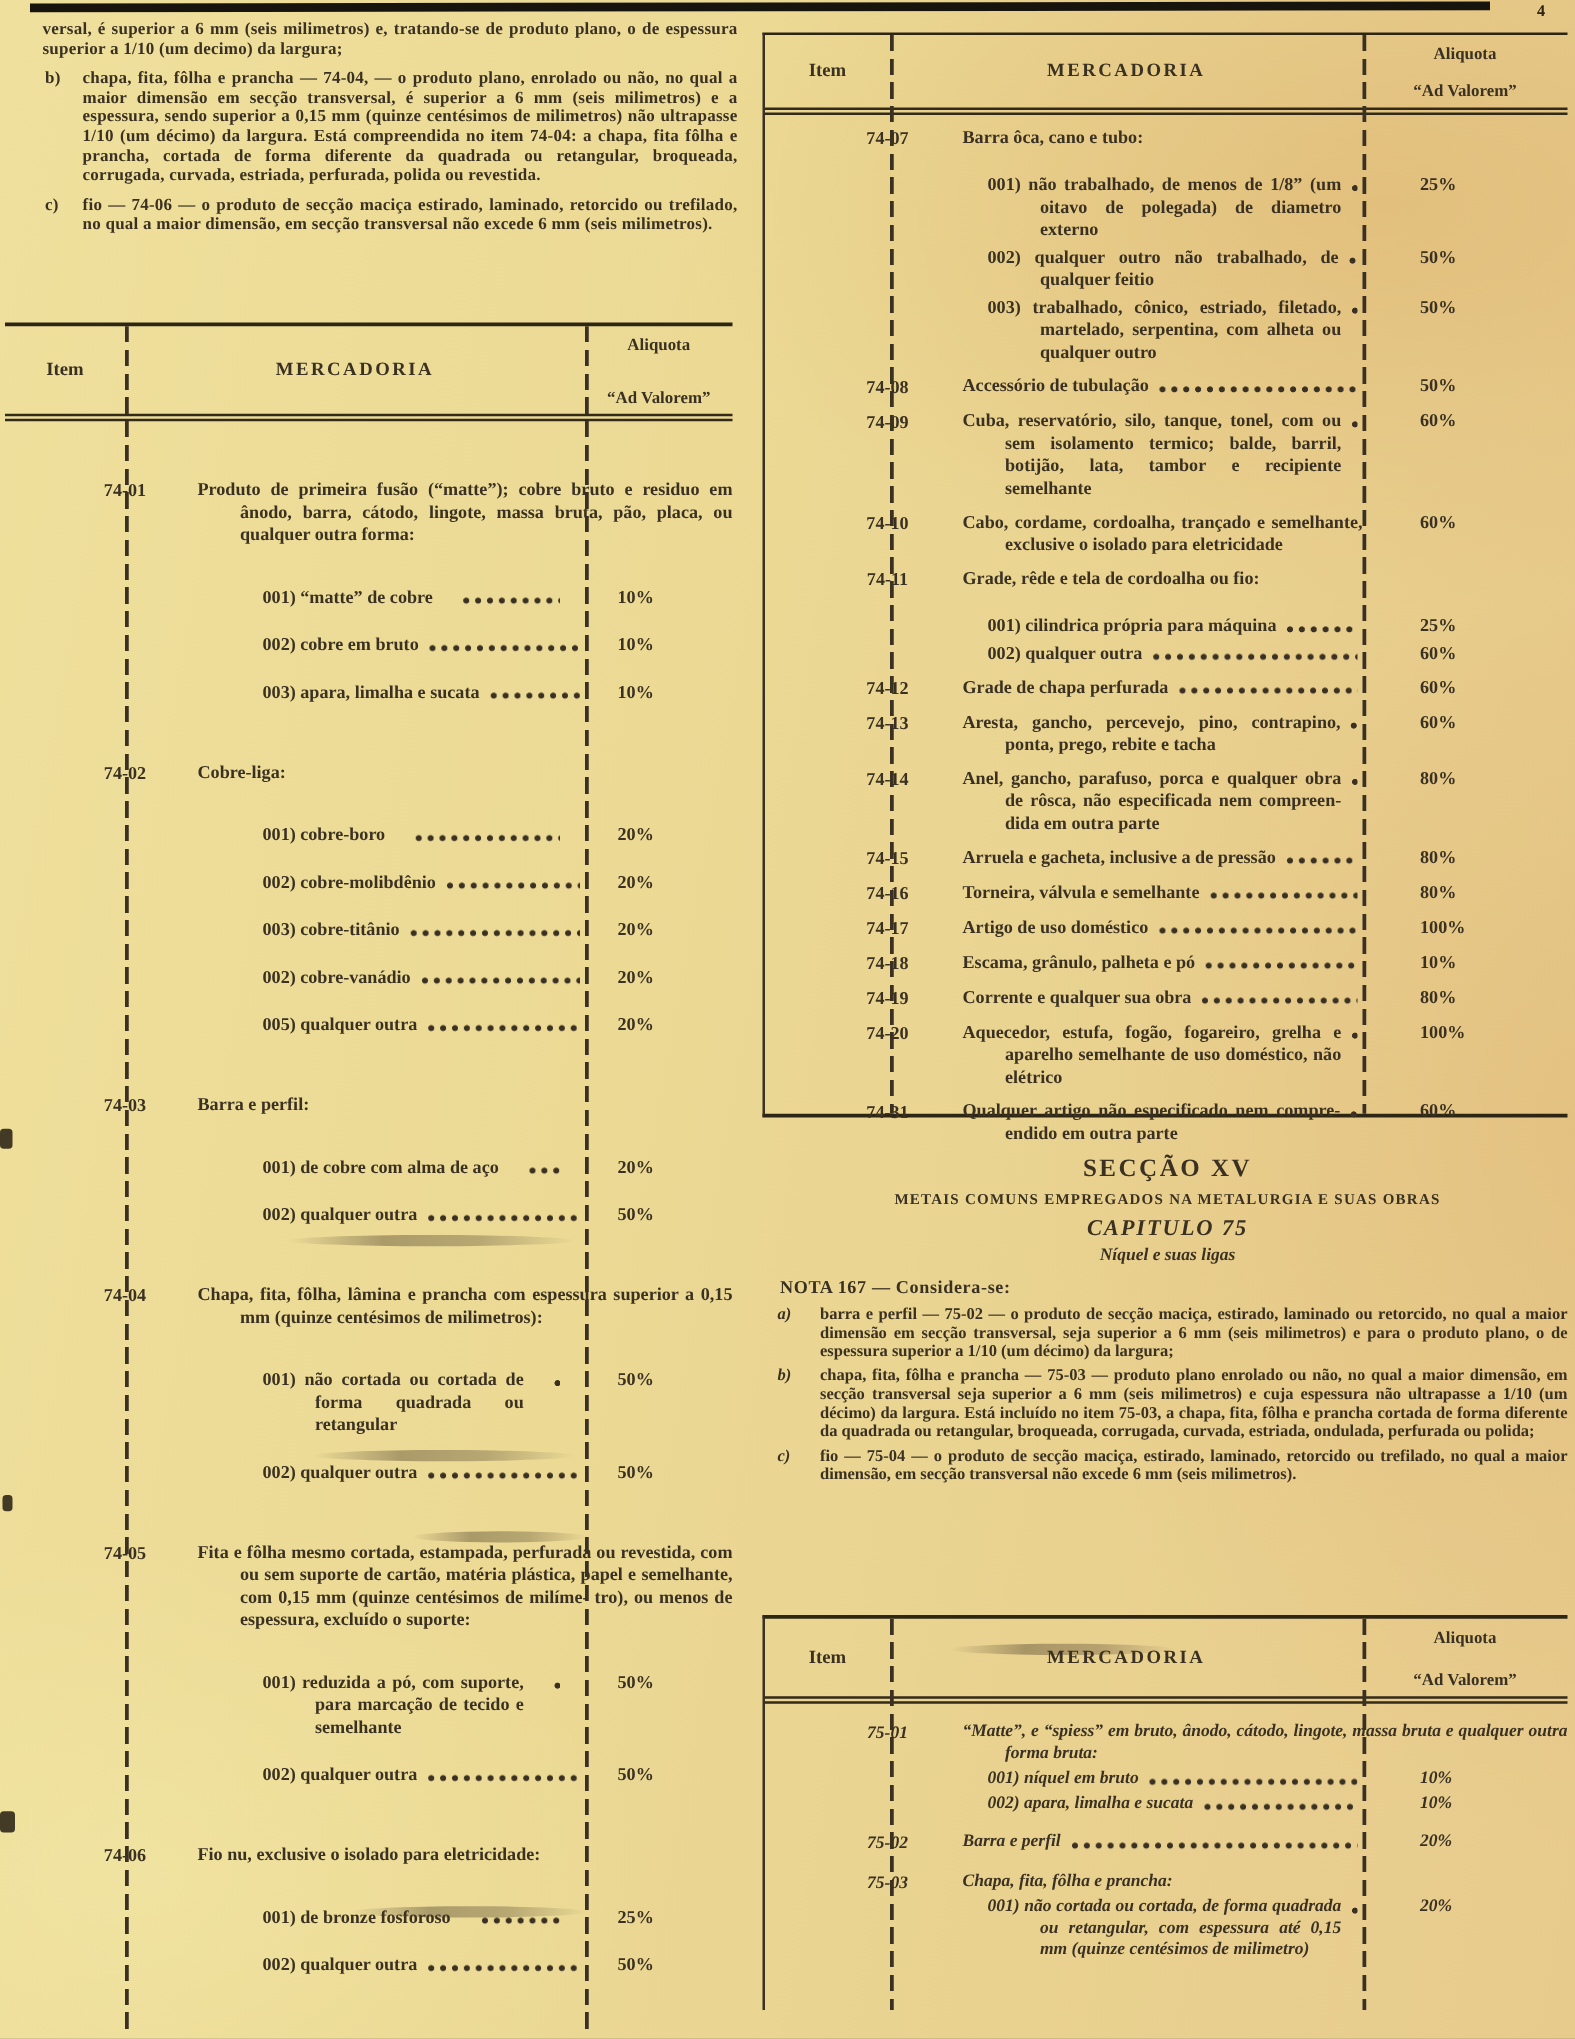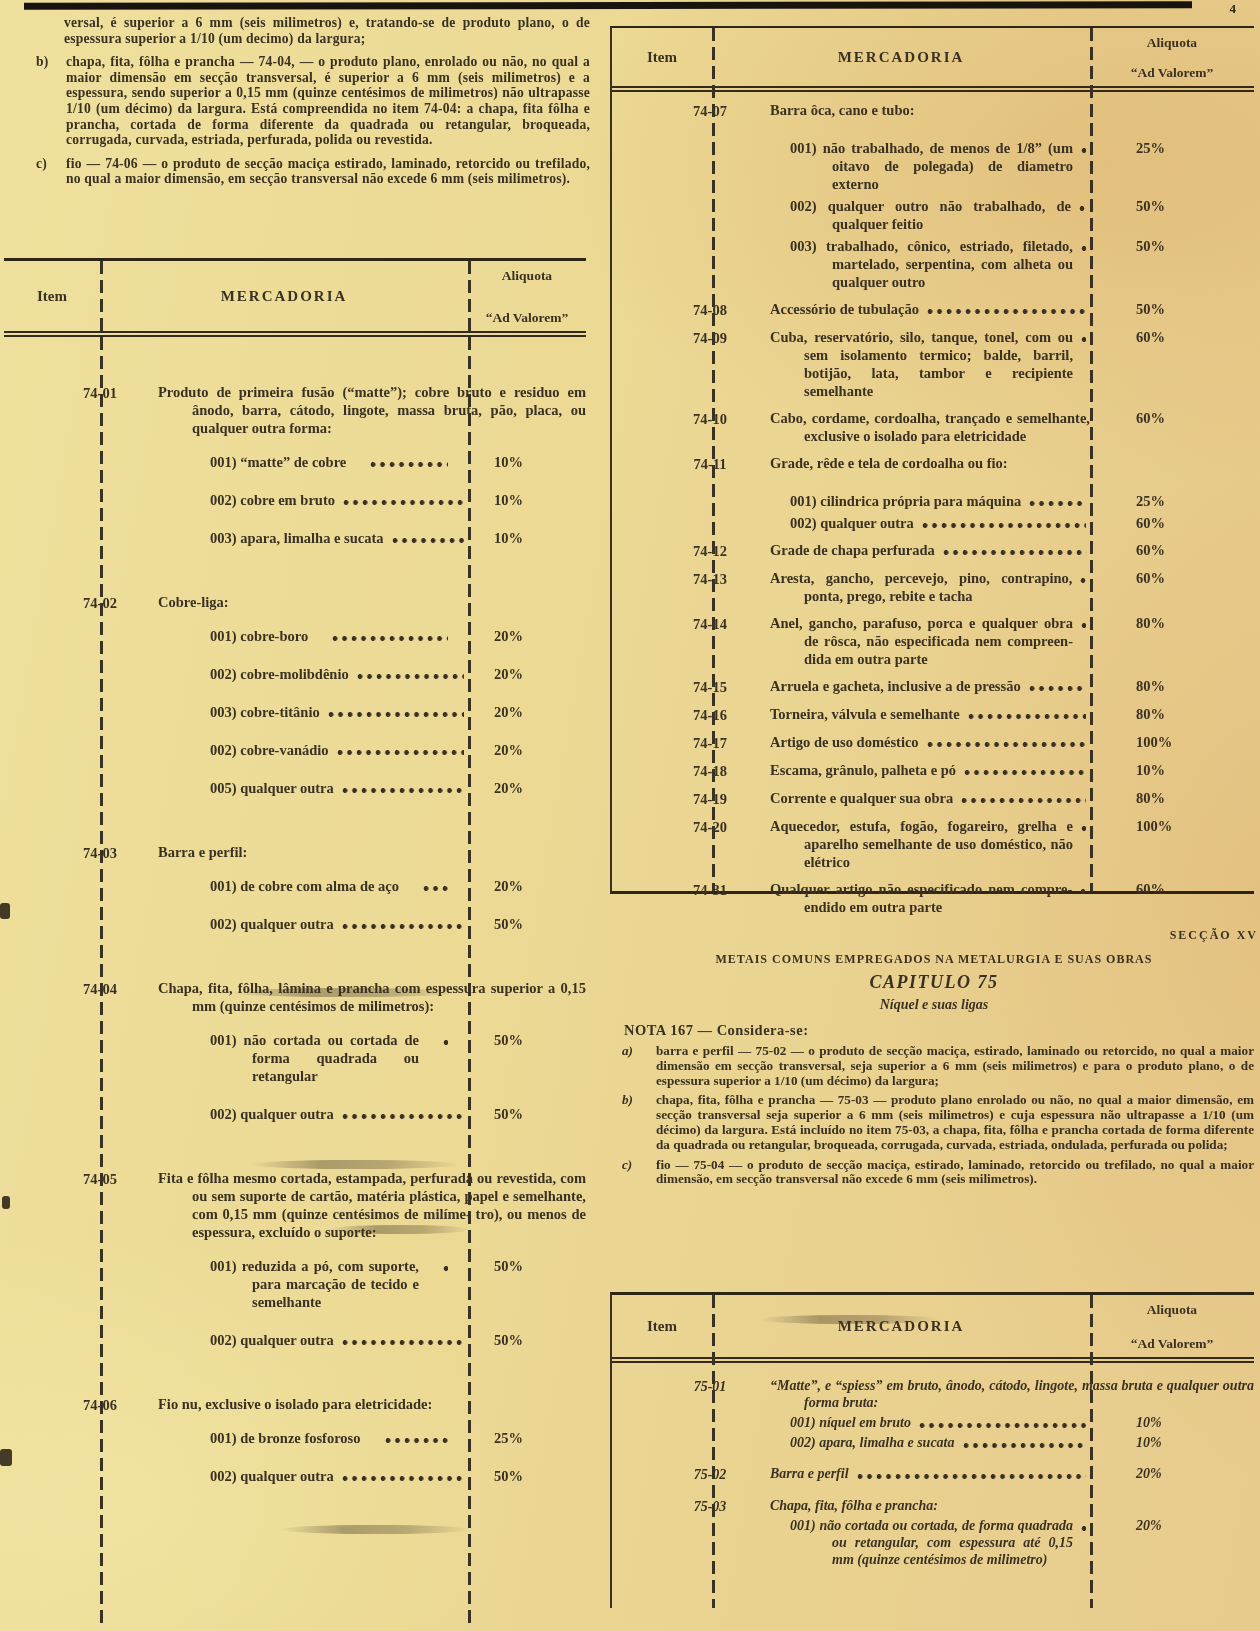--- a/index.html
+++ b/index.html
@@ -11,21 +11,21 @@
       radial-gradient(ellipse 900px 520px at 88% 10%, rgba(210,150,80,.30), transparent 62%),
       radial-gradient(ellipse 680px 900px at 101% 55%, rgba(214,160,92,.26), transparent 65%),
       radial-gradient(ellipse 700px 450px at 8% 92%, rgba(244,234,170,.45), transparent 60%),
       linear-gradient(100deg,#efe09d 0%,#ebd994 42%,#e9d190 72%,#e7cb8d 100%);
   }
   
   .topbar{position:absolute;left:24px;top:2px;width:1168px;height:7px;background:#17130d;transform:rotate(-.08deg);}
   .corner-mark{position:absolute;right:24px;top:1px;font-size:13px;color:#2c2414;}
   
   .intro{position:absolute;left:34px;top:15px;width:556px;font-size:13.6px;line-height:15.6px;letter-spacing:.2px;}
-  .intro .cont{margin-left:30px;text-align:justify;}
+  .intro .cont{text-align:justify;}
   .ipar{display:flex;margin-top:8px;}
   .imark{width:30px;flex:0 0 30px;padding-left:2px;}
   .itext{flex:1;text-align:justify;}
   
   .tbl{position:absolute;box-sizing:border-box;border-top:3px solid #2e2615;font-size:14.5px;line-height:18px;}
   .t-left{left:4px;top:258px;width:582px;height:1368px;--itemw:96px;--pctw:118px;--pctpad:26px;}
   .t-ra  {left:610px;top:26px;width:644px;height:868px;border-top-width:2px;border-bottom:3px solid #2e2615;border-left:2px solid #3a3122;--itemw:100px;--pctw:164px;--pctpad:46px;}
   .t-rb  {left:610px;top:1292px;width:644px;height:316px;border-left:2px solid #3a3122;font-size:14px;line-height:17px;--itemw:100px;--pctw:164px;--pctpad:46px;}
   .vline{position:absolute;top:0;bottom:0;width:3px;
          background:repeating-linear-gradient(#3a3122 0 13px, rgba(0,0,0,0) 13px 19px);}
@@ -48,30 +48,30 @@
   .c-main{flex:1;min-width:0;padding:0 0 0 10px;}
   .line{display:flex;}
   .txt{flex:0 1 auto;min-width:0;text-align:justify;}
   .desc .txt{padding-left:34px;text-indent:-34px;}
   .subtxt{padding-left:42px;text-indent:-42px;}
   .t-left .subtxt{margin-left:52px;}
   .t-ra .subtxt,.t-rb .subtxt{margin-left:20px;}
   .t-left .sub{margin-top:20px;}
   .t-ra .sub{margin-top:4px;}
   .t-rb .sub{margin-top:3px;}
-  .t-left .desc + .sub{margin-top:16px;gap:16px;}
+  .t-left .desc + .sub{margin-top:32px;gap:16px;}
   .t-ra .desc + .sub{margin-top:20px;}
   .t-rb .desc + .sub{margin-top:3px;}
   .lead{flex:1 1 10px;min-width:6px;height:16px;margin:0 4px 1px 7px;
         background-image:radial-gradient(circle at 4px 11.5px,#3a3122 2.1px,rgba(0,0,0,0) 2.7px);
         background-size:9.5px 16px;background-repeat:repeat-x;}
   .pct{flex:0 0 var(--pctw);box-sizing:border-box;padding-left:var(--pctpad);white-space:nowrap;}
   
   .sec{position:absolute;left:610px;top:900px;width:648px;padding-top:26px;box-sizing:border-box;}
-  .s-secao{text-align:right;font-size:12px;line-height:19px;letter-spacing:2px;}
+  .s-secao{text-align:center;font-size:20px;line-height:19px;letter-spacing:2px;}
   .s-sub{text-align:center;font-size:12px;line-height:13px;letter-spacing:1px;margin-top:8px;}
   .s-cap{text-align:center;font-size:18px;line-height:16px;font-style:italic;letter-spacing:1.5px;margin-top:8px;}
   .s-chap{text-align:center;font-size:14px;line-height:16px;font-style:italic;margin-top:7px;}
   .s-nota{font-size:14.5px;line-height:17px;margin:9px 0 0 14px;letter-spacing:.5px;}
   .note{display:flex;font-size:13.2px;line-height:14.8px;margin-top:5px;}
   .nmark{flex:0 0 34px;padding-left:12px;font-style:italic;}
   .ntext{flex:1;text-align:justify;padding-right:4px;}
   
   .blob{position:absolute;background:#241d10;border-radius:3px;opacity:.85;}
   .smear{position:absolute;height:9px;border-radius:50%;

